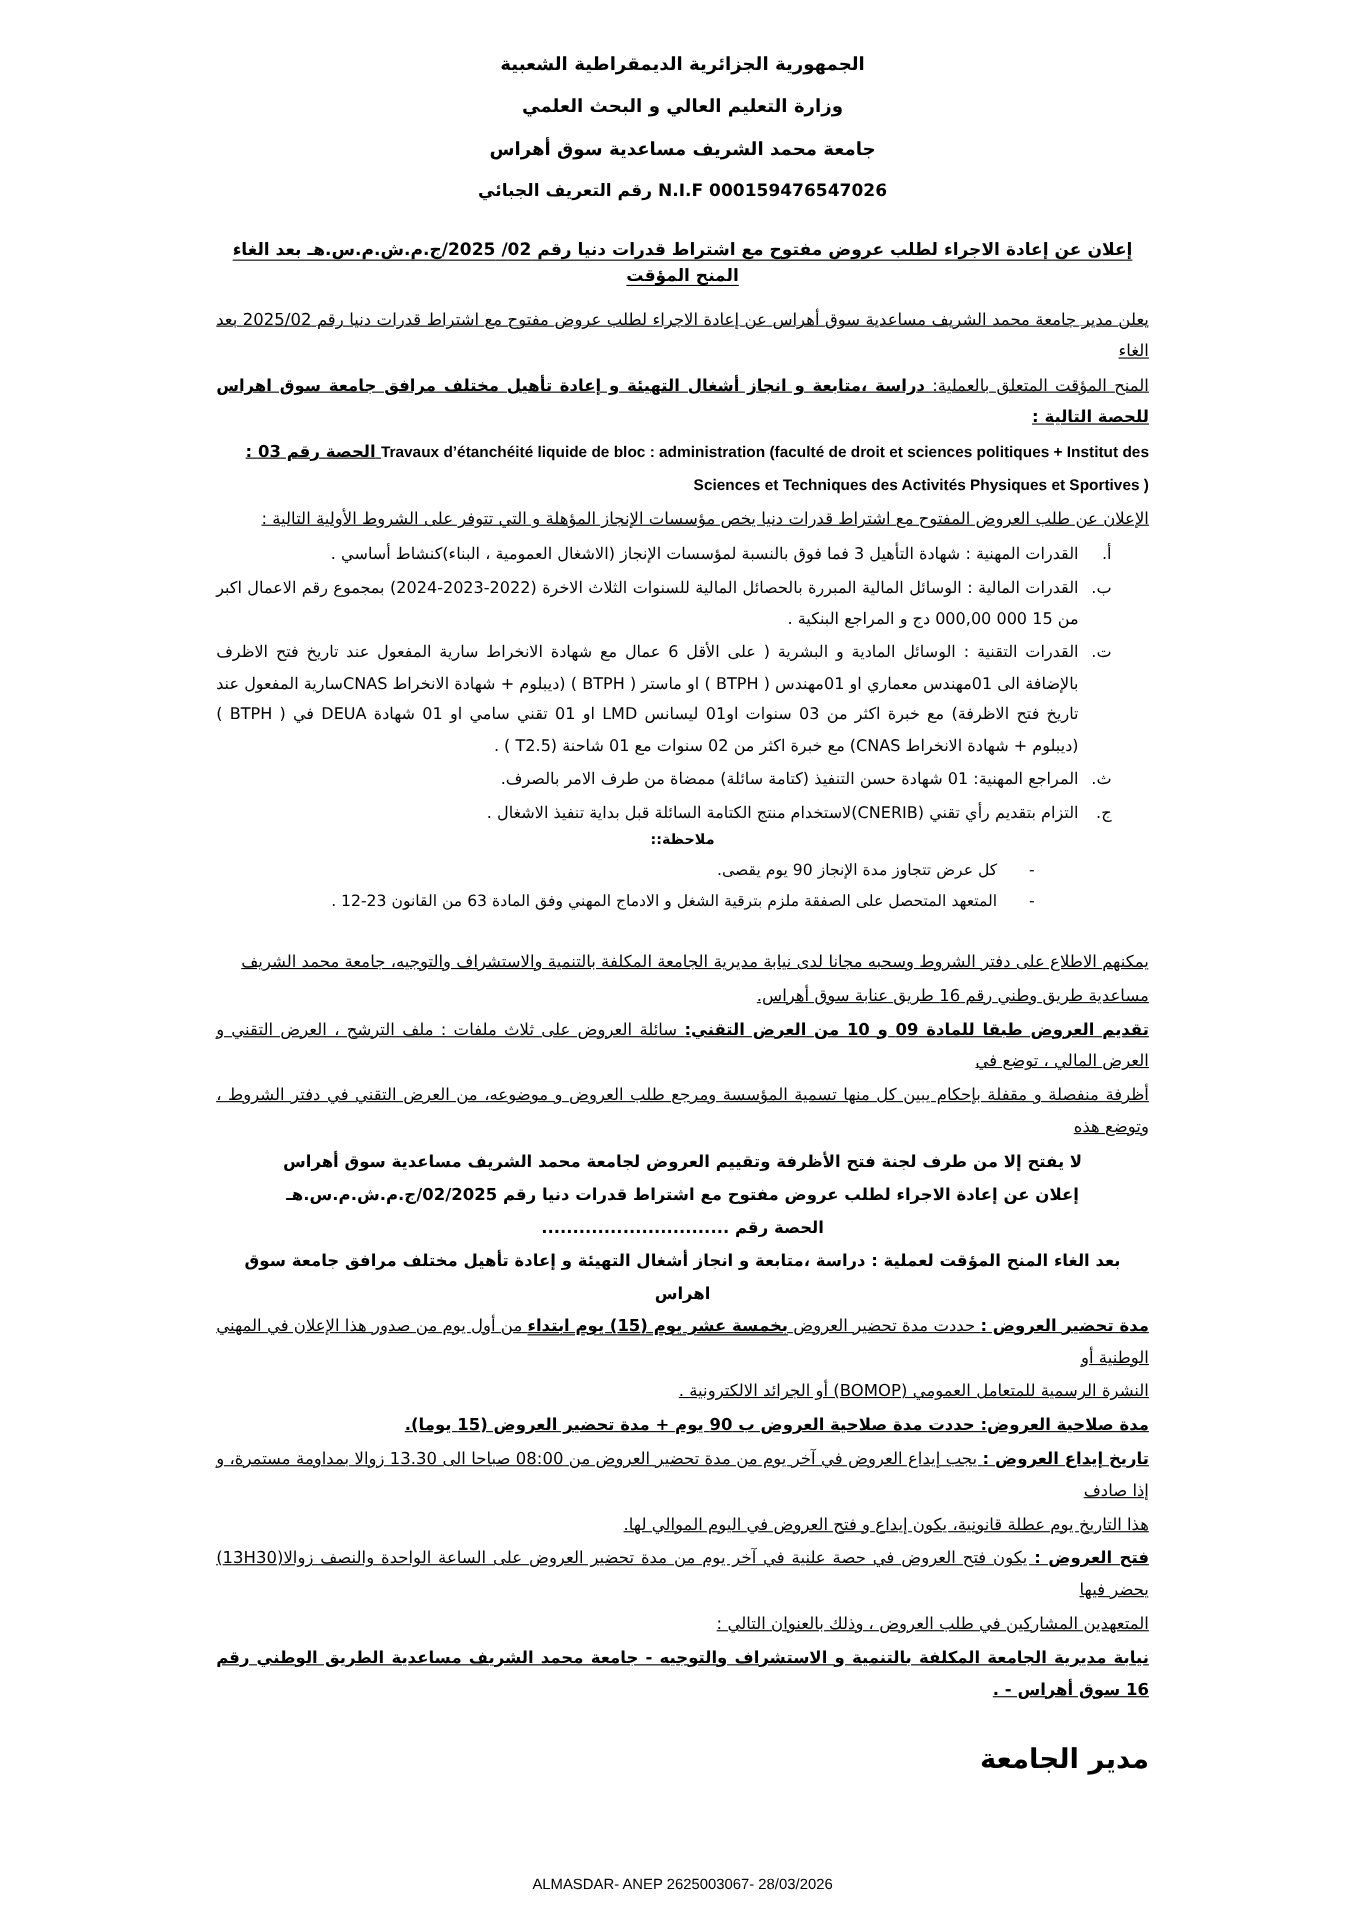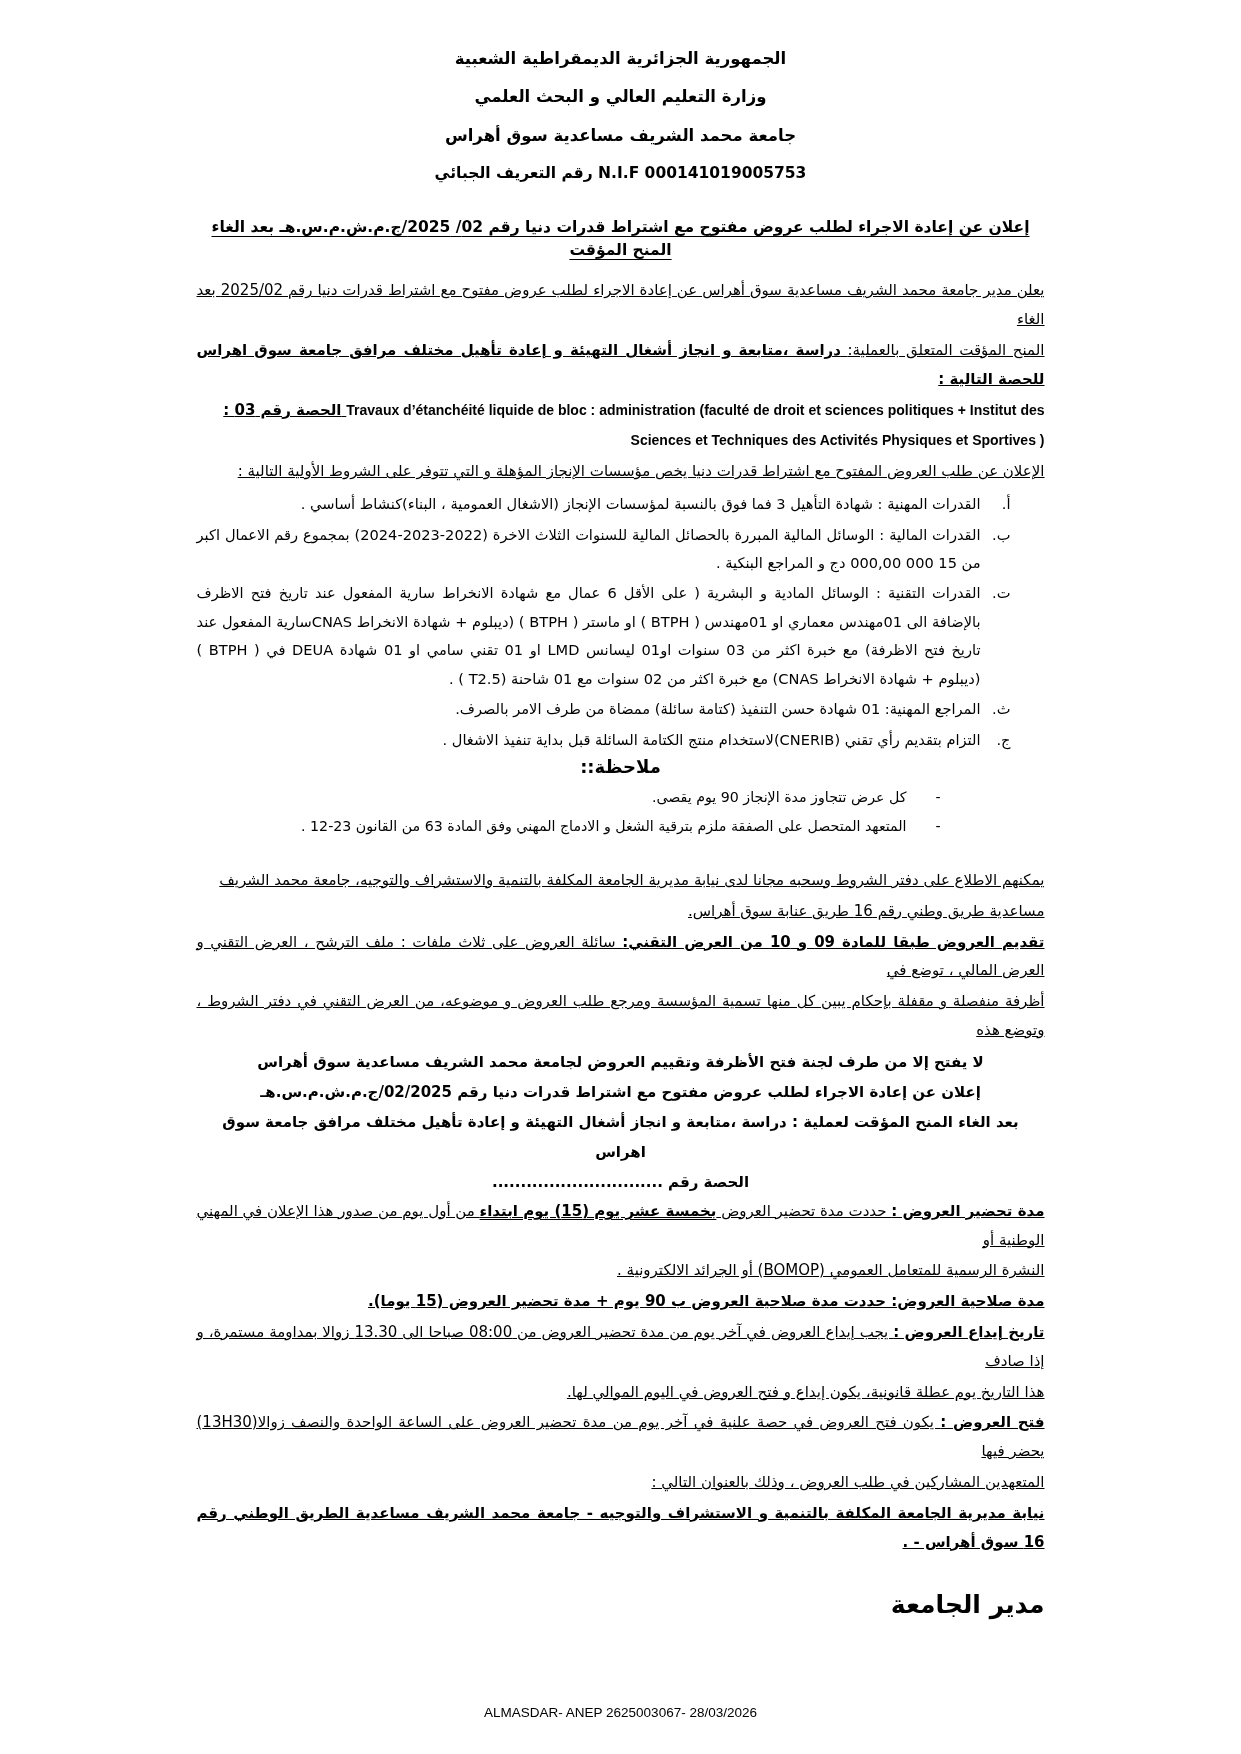--- a/index.html
+++ b/index.html
@@ -101,21 +101,21 @@
     right: 0;
     top: 0;
     width: 26px;
     text-align: right;
     font-size: 14.6px;
   }
 
   
   .note-head {
     font-weight: bold;
-    font-size: 18px;
+    font-size: 13px;
     text-align: center;
     margin: 2px 0 6px 0;
   }
   ul.dash-list {
     list-style: none;
     margin: 0 0 10px 0;
     padding: 0 104px 0 0;
   }
   ul.dash-list > li {
     position: relative;
@@ -164,21 +164,21 @@
 <body>
 
 <div class="page">
   <div class="doc-body">
 
     <div class="header-block">
       <div class="header-line">الجمهورية الجزائرية الديمقراطية الشعبية</div>
       <div class="header-line">وزارة التعليم العالي و البحث العلمي</div>
       <div class="header-line">جامعة محمد الشريف مساعدية سوق أهراس</div>
       <div class="nif-line">
-        <span class="nif-num">N.I.F 000141019005753</span>
+        <span class="nif-num">N.I.F 000159476547026</span>
         <span>رقم التعريف الجبائي</span>
       </div>
     </div>
 
     <div class="main-title">إعلان عن إعادة الاجراء لطلب عروض مفتوح مع اشتراط قدرات دنيا رقم 02/ 2025/ج.م.ش.م.س.هـ بعد الغاء المنح المؤقت</div>
 
     <p class="para">يعلن مدير جامعة محمد الشريف مساعدية سوق أهراس عن إعادة الاجراء لطلب عروض مفتوح مع اشتراط قدرات دنيا رقم 2025/02 بعد الغاء</p>
 
     <p class="para">
       <span>المنح المؤقت المتعلق بالعملية:</span>
@@ -237,22 +237,22 @@
     <p class="para">مساعدية طريق وطني رقم 16 طريق عنابة سوق أهراس.</p>
 
     <p class="para">
       <span class="b">تقديم العروض طبقا للمادة 09 و 10 من العرض التقني:</span><span> سائلة العروض على ثلاث ملفات : ملف الترشح ، العرض التقني و العرض المالي ، توضع في</span>
     </p>
     <p class="para">أظرفة منفصلة و مقفلة بإحكام يبين كل منها تسمية المؤسسة ومرجع طلب العروض و موضوعه، من العرض التقني في دفتر الشروط ،  وتوضع هذه</p>
 
     <div class="center-bold-blk">
       <p>لا يفتح إلا من طرف لجنة فتح الأظرفة وتقييم العروض لجامعة محمد الشريف مساعدية سوق أهراس</p>
       <p>إعلان عن إعادة الاجراء لطلب عروض مفتوح مع اشتراط قدرات دنيا رقم 02/2025/ج.م.ش.م.س.هـ</p>
+      <p>الحصة رقم ..............................</p>
       <p>بعد الغاء المنح المؤقت لعملية : دراسة ،متابعة و انجاز أشغال التهيئة و إعادة تأهيل مختلف مرافق جامعة سوق اهراس</p>
-      <p>الحصة رقم ..............................</p>
     </div>
 
     <p class="para">
       <span class="b">مدة تحضير العروض :</span><span> حددت مدة تحضير العروض </span><span class="b ul">بخمسة عشر يوم (15) يوم ابتداء</span><span> من أول يوم من صدور هذا الإعلان في المهني الوطنية أو</span>
     </p>
     <p class="para">النشرة الرسمية للمتعامل العمومي (BOMOP) أو الجرائد الالكترونية .</p>
 
     <p class="para b">مدة صلاحية العروض: حددت مدة صلاحية العروض ب 90 يوم + مدة تحضير العروض (15 يوما).</p>
 
     <p class="para">

